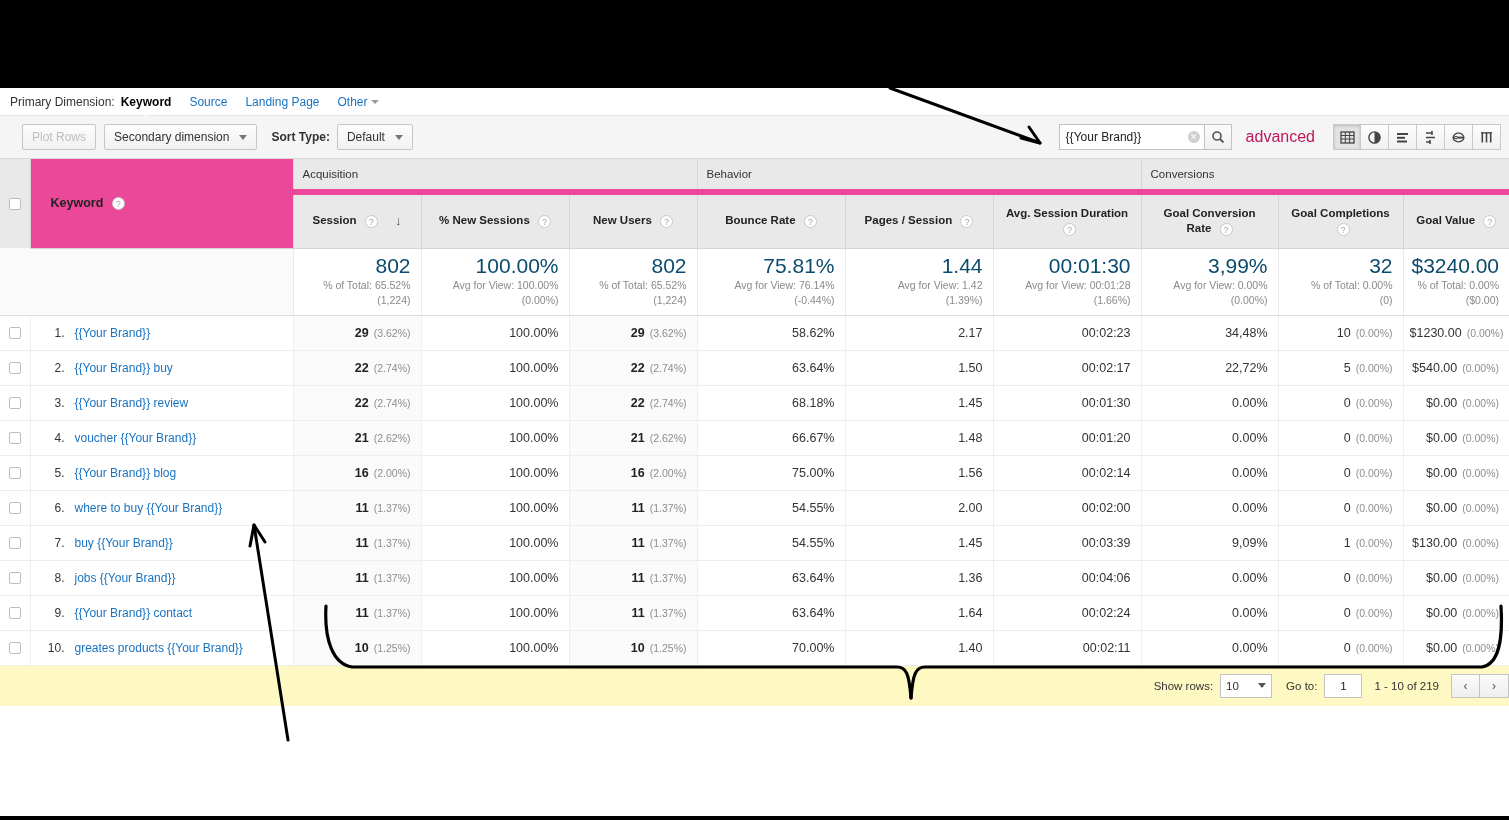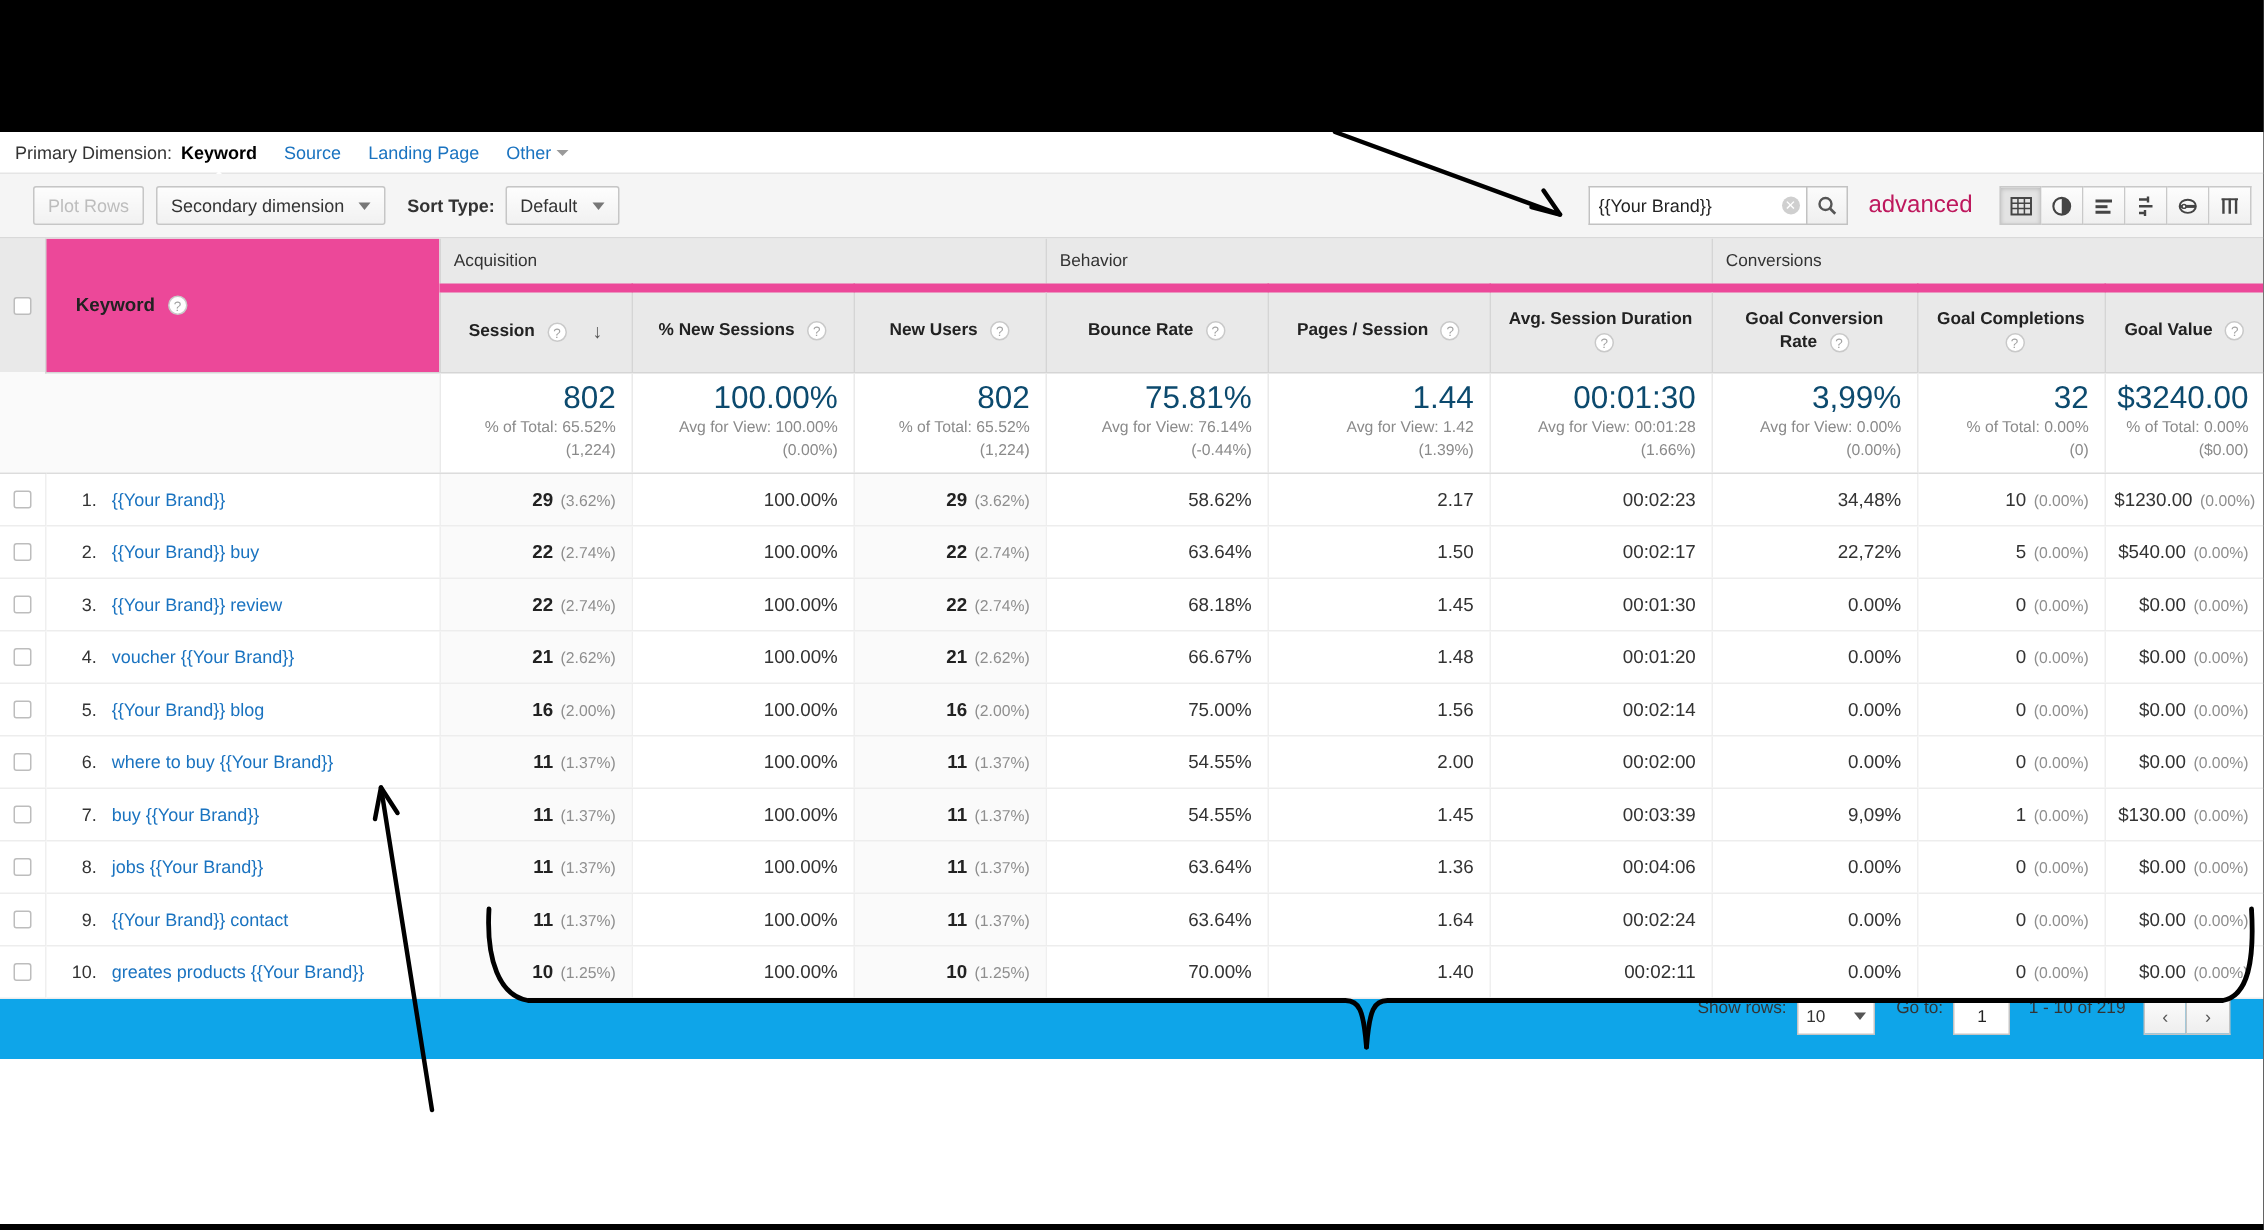--- a/index.html
+++ b/index.html
@@ -321,26 +321,25 @@
   }
   .num-main { font-weight: bold; font-size: 12.5px; color: #222; }
   .num-pct  { color: #8e8e8e; font-size: 10.5px; margin-left: 5px; }
   .num-plain { font-size: 12.5px; color: #333; }
   .pair { display:inline-block; white-space: nowrap; }
 
   
   .table-footer {
     height: 40px;
     display: flex;
-    align-items: flex-start;
+    align-items: center;
     justify-content: flex-end;
-    padding-right: 22px;
     font-size: 11.5px;
     color: #333;
-    background: #0ea5e9;
+    background: #fef9c3;
   }
   .tf-label { margin-right: 7px; }
   .rows-select {
     width: 52px; height: 24px;
     border: 1px solid #c4c4c4;
     background: #fff;
     display: flex;
     align-items: center;
     justify-content: space-between;
     padding: 0 5px;

